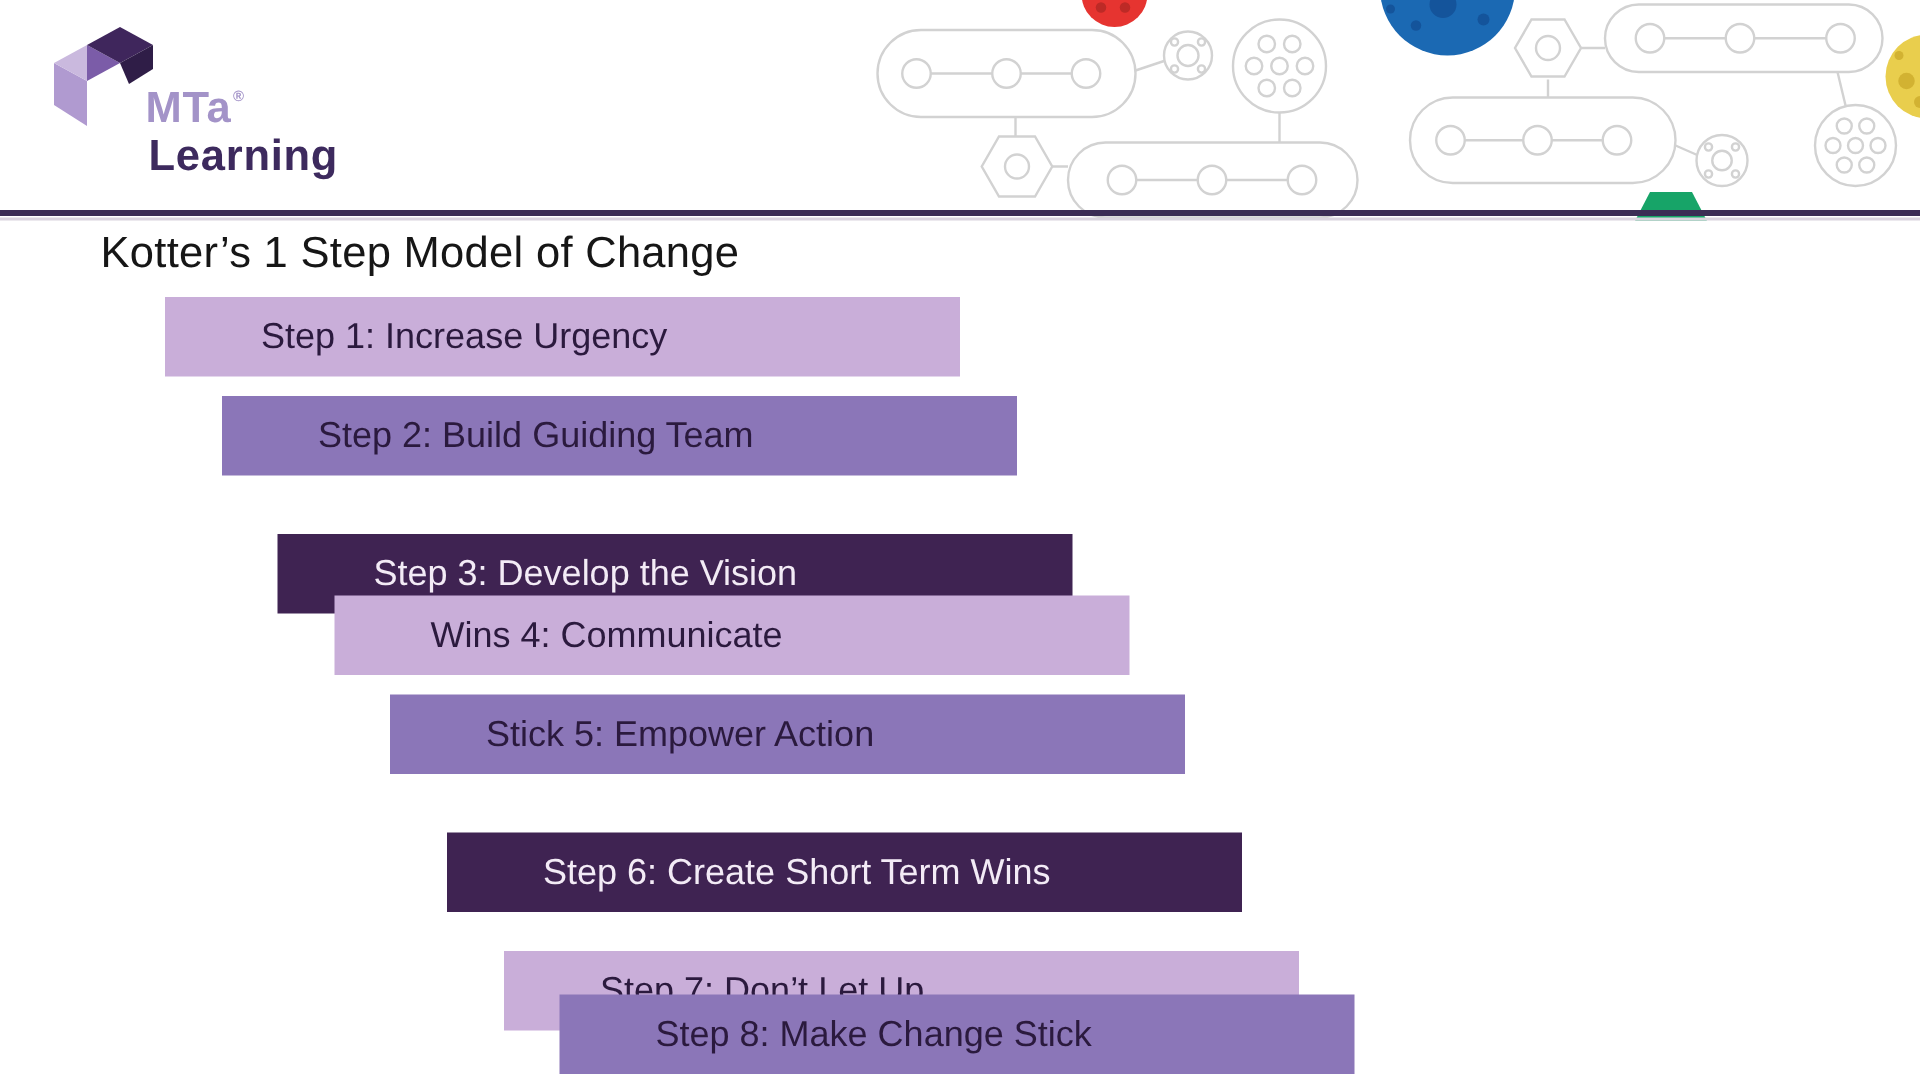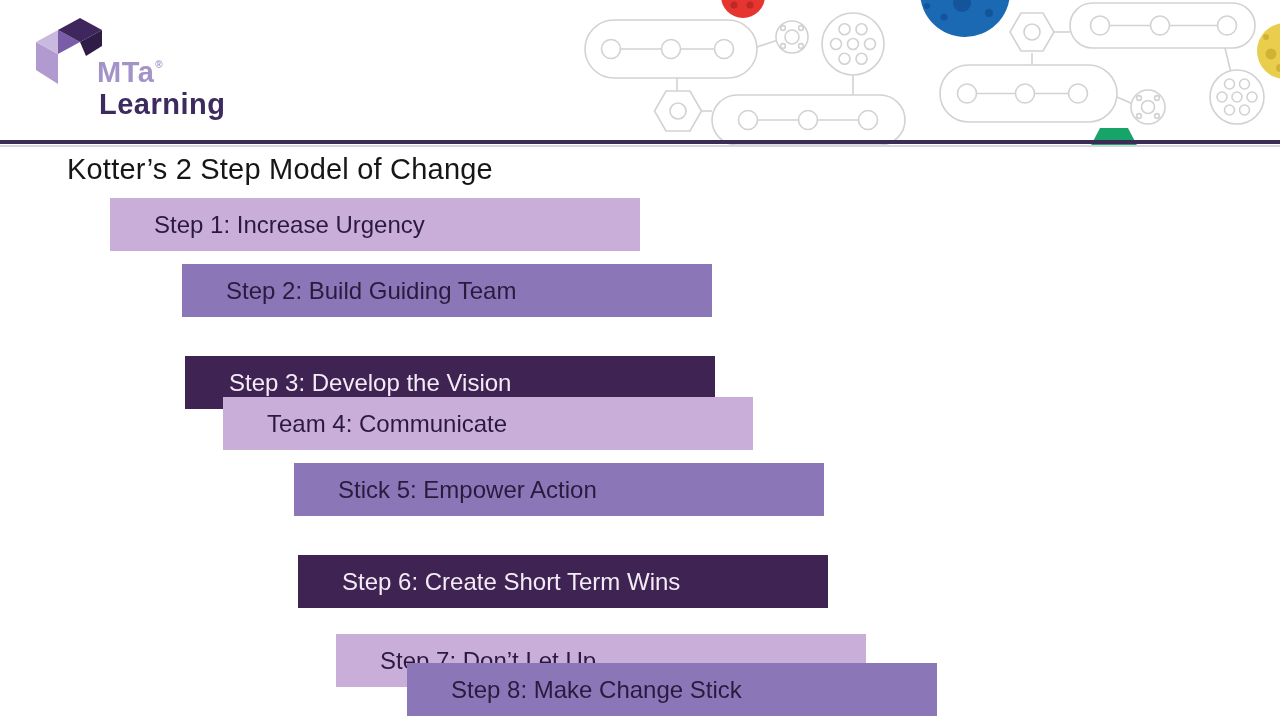--- a/index.html
+++ b/index.html
@@ -24,24 +24,24 @@
   .divider-dark{position:absolute;left:0;top:140px;width:1280px;height:4px;background:#3b2c55;}
   .divider-light{position:absolute;left:0;top:145px;width:1280px;height:2px;background:#d9d3de;}
   
   .title{
     position:absolute;left:67px;top:153px;margin:0;font-size:29px;font-weight:400;
     color:#161616;letter-spacing:0.2px;
   }
   
   .step{
     position:absolute;width:530px;height:53px;line-height:53px;
-    padding-left:44px;box-sizing:border-box;font-size:24px;white-space:nowrap;
+    padding-left:64px;box-sizing:border-box;font-size:24px;white-space:nowrap;
   }
   .step.light{background:#c9aed9;color:#2b1a3e;}
-  .step.medium{background:#8b76b8;color:#2b1a3e;margin-left:34px;}
+  .step.medium{background:#8b76b8;color:#2b1a3e;}
   .step.dark{background:#3f2352;color:#f3ebf6;margin-top:25px;}
   .p0{left:110px;top:198px;}
   .p1{left:148px;top:264px;}
   .p2{left:185px;top:331px;}
   .p3{left:223px;top:397px;}
   .p4{left:260px;top:463px;}
   .p5{left:298px;top:530px;}
   .p6{left:336px;top:596px;margin-top:38px;}
   .p7{left:373px;top:663px;}
 </style>
@@ -180,26 +180,26 @@
         <polygon points="68,18 68,34 52,44 46,30" fill="#2f1d47"></polygon>
       </svg>
       <div class="logo-brand"><span>MTa</span><span class="logo-reg">®</span></div>
       <div class="logo-sub">Learning</div>
     </div>
   </div>
 
   <div class="divider-dark"></div>
   <div class="divider-light"></div>
 
-  <h1 class="title">Kotter’s 2 Step Model of Change</h1>
+  <h1 class="title">Kotter’s 1 Step Model of Change</h1>
 
   <div>
     <div class="step p0 light">Step 1: Increase Urgency</div>
     <div class="step p1 medium">Step 2: Build Guiding Team</div>
     <div class="step p2 dark">Step 3: Develop the Vision</div>
-    <div class="step p3 light">Team 4: Communicate</div>
+    <div class="step p3 light">Wins 4: Communicate</div>
     <div class="step p4 medium">Stick 5: Empower Action</div>
     <div class="step p5 dark">Step 6: Create Short Term Wins</div>
     <div class="step p6 light">Step 7: Don’t Let Up</div>
     <div class="step p7 medium">Step 8: Make Change Stick</div>
   </div>
 
 </div>
 
 </body></html>

